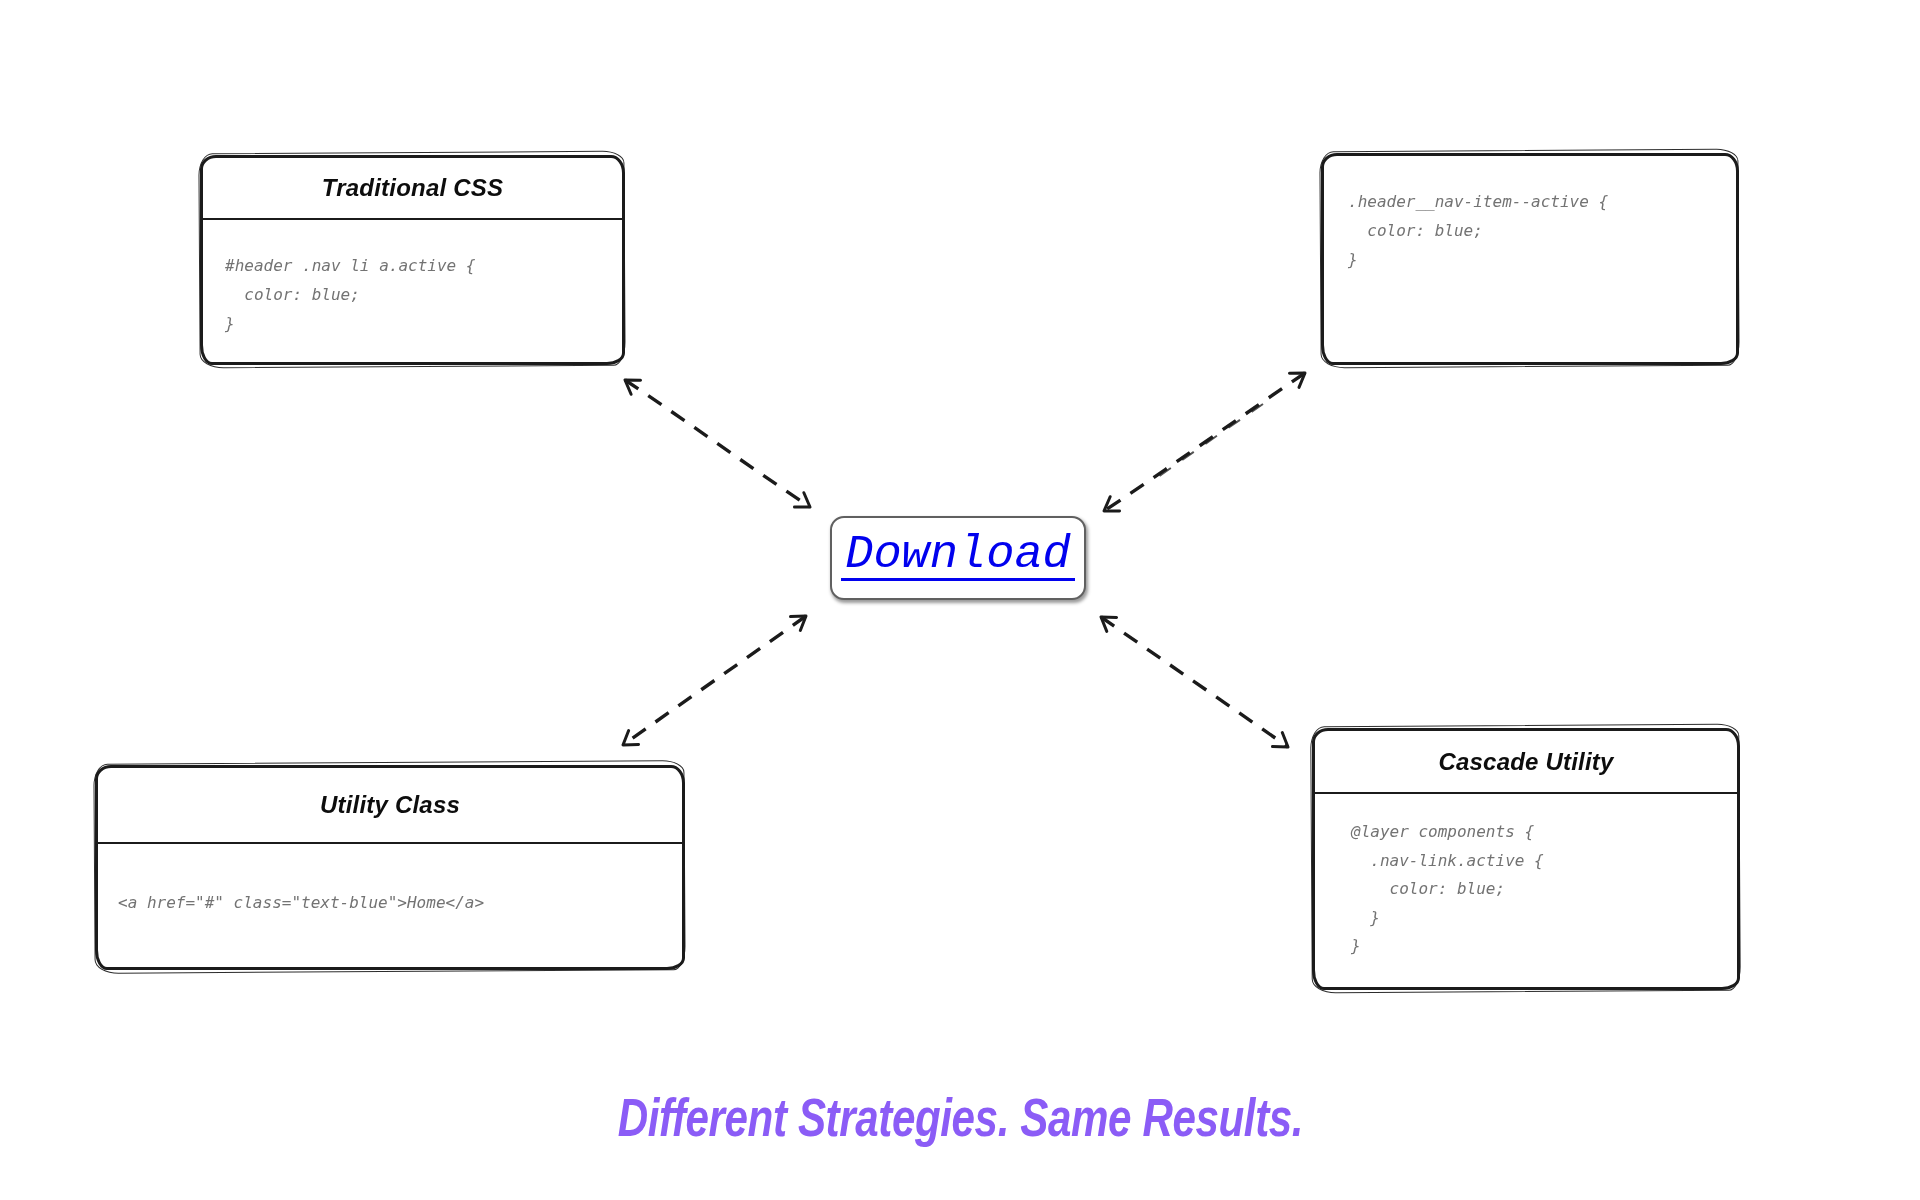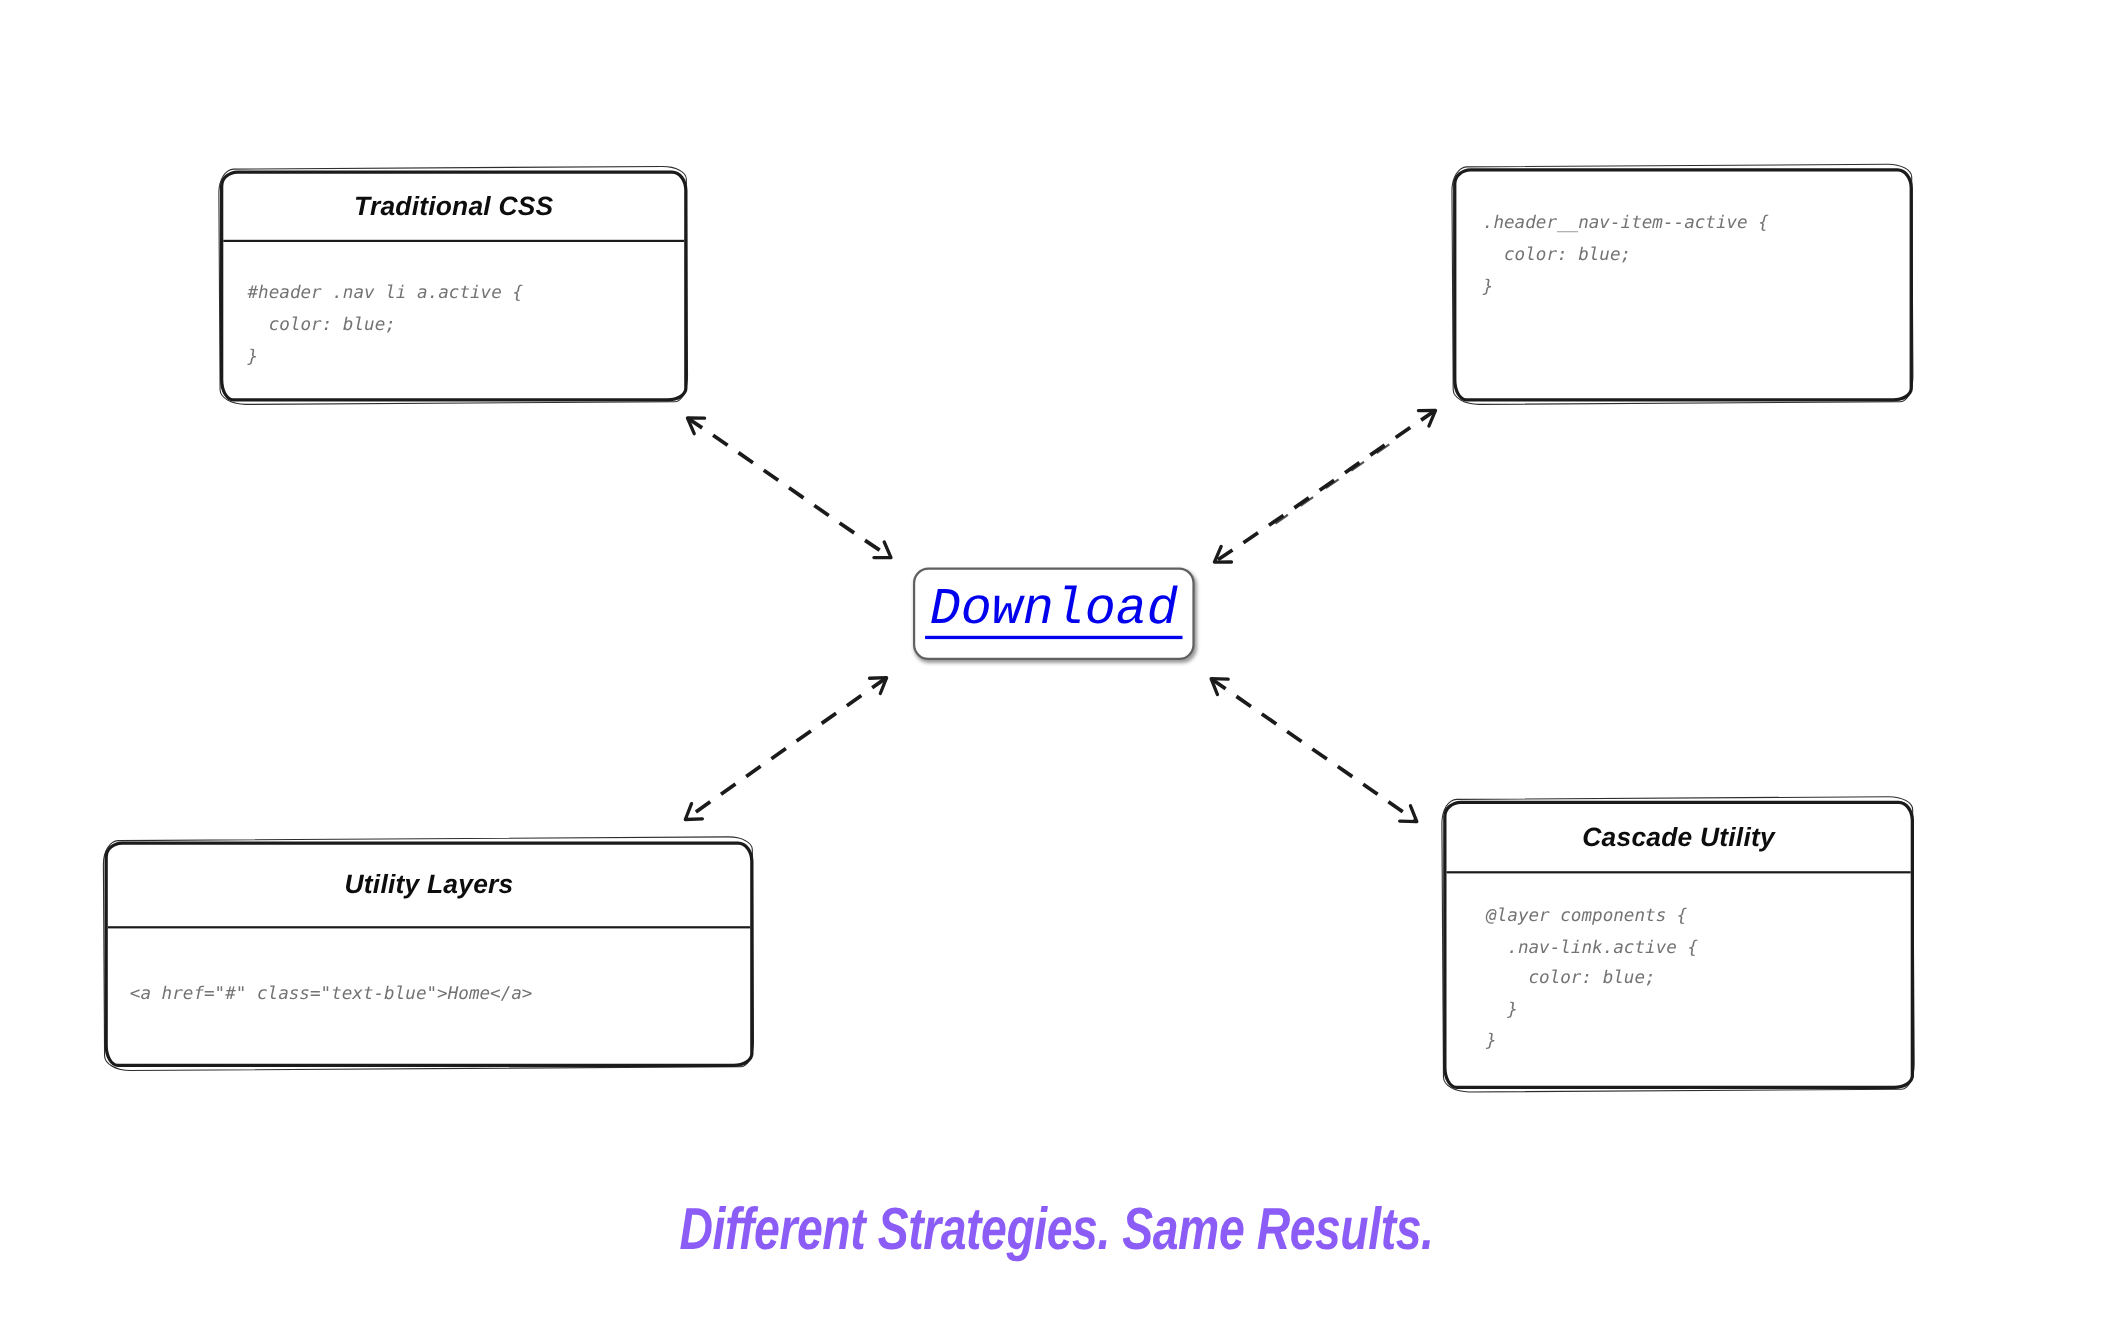--- a/index.html
+++ b/index.html
@@ -157,21 +157,21 @@
 }</pre>
   </div>
 
   <div class="card" id="card-bem">
     <pre class="card-code">.header__nav-item--active {
   color: blue;
 }</pre>
   </div>
 
   <div class="card" id="card-utility">
-    <div class="card-hdr">Utility Layers</div>
+    <div class="card-hdr">Utility Class</div>
     <pre class="card-code">&lt;a href="#" class="text-blue"&gt;Home&lt;/a&gt;</pre>
   </div>
 
   <div class="card" id="card-cascade">
     <div class="card-hdr">Cascade Utility</div>
     <pre class="card-code">@layer components {
   .nav-link.active {
     color: blue;
   }
 }</pre>

